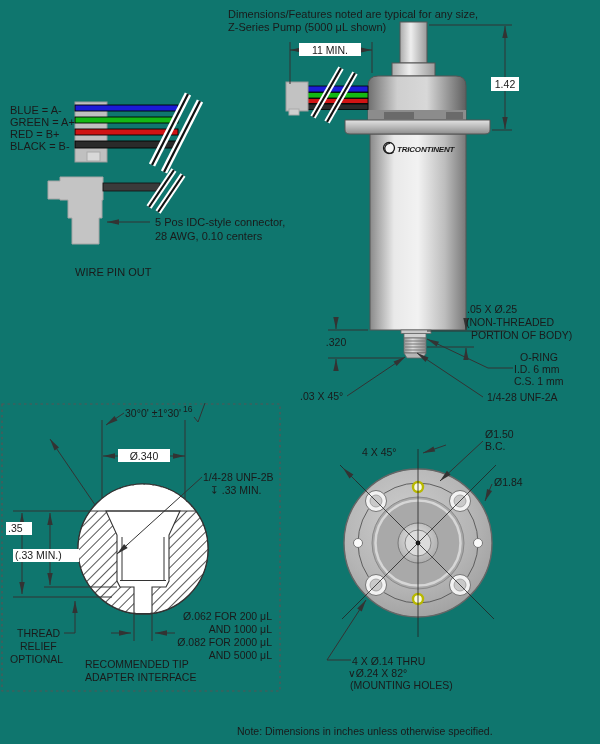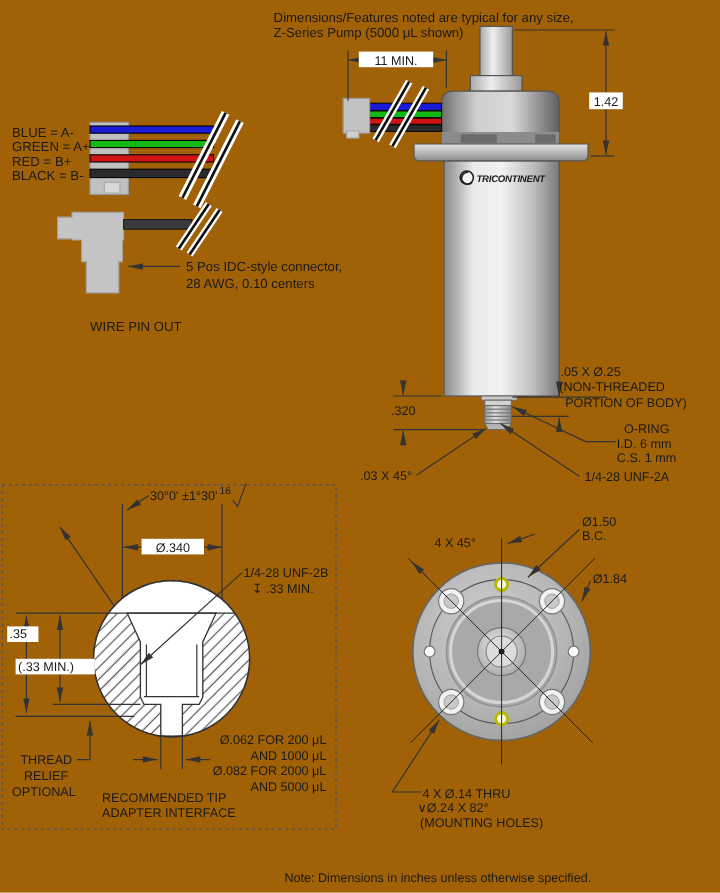--- a/index.html
+++ b/index.html
@@ -1,16 +1,16 @@
 <!DOCTYPE html>
 <html><head>
 <meta charset="utf-8">
 <style>
   html,body{margin:0;padding:0;background:#fff;}
-  #canvas{width:600px;height:744px;position:relative;background:#a16207;}
+  #canvas{width:600px;height:744px;position:relative;background:#0f766e;}
   svg{display:block;}
   text{font-family:"Liberation Sans","DejaVu Sans",sans-serif;fill:#1a1a1a;}
   .t10{font-size:10.5px;}
   .t11{font-size:11px;}
   .t8{font-size:8.5px;}
   .logo-t{font-size:8px;font-weight:700;font-style:italic;letter-spacing:-0.2px;}
   .ln{stroke:#333;stroke-width:1;fill:none;}
   .thin{stroke:#222;stroke-width:0.8;fill:none;}
   .edge{stroke:#555;stroke-width:1;}
   .mid{text-anchor:middle;}

